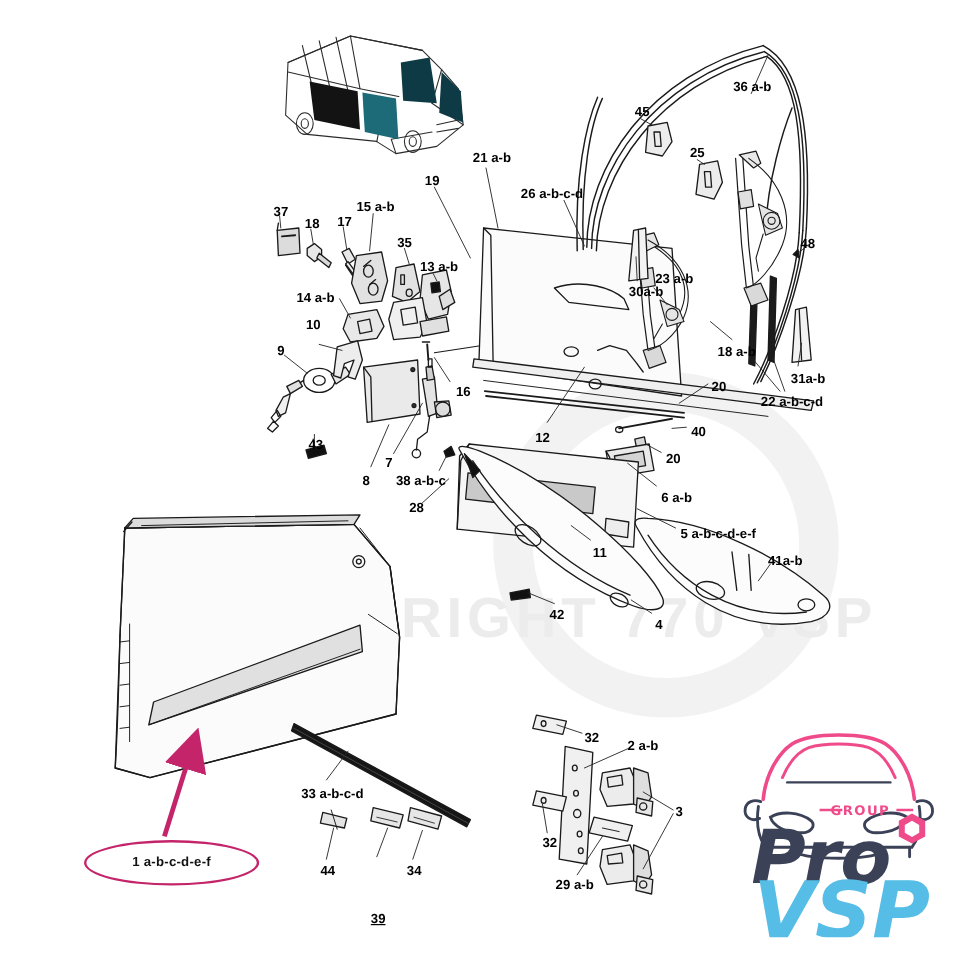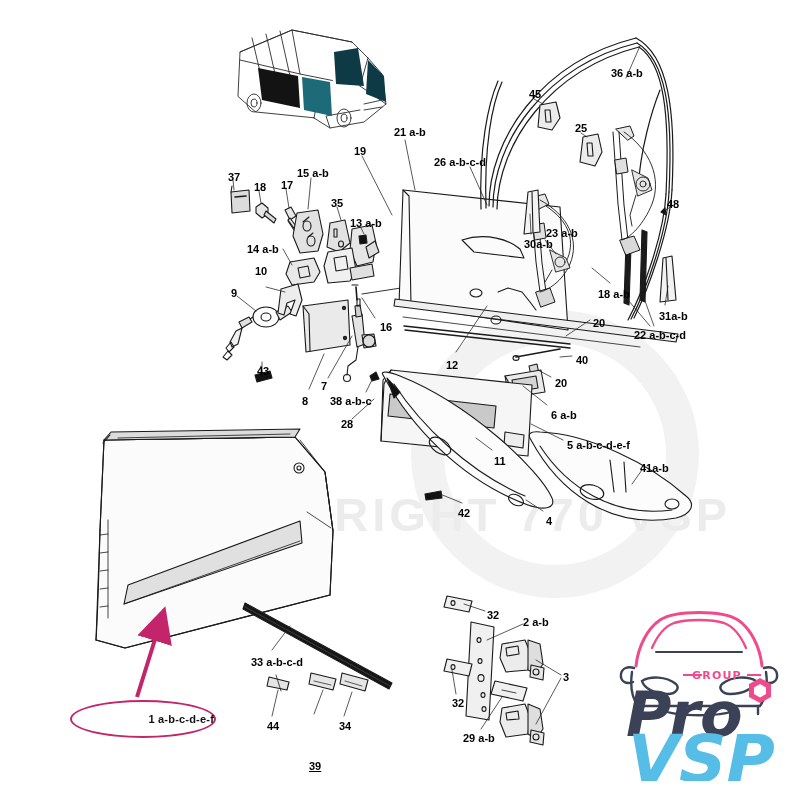--- a/index.html
+++ b/index.html
@@ -43,21 +43,21 @@
   .lbl{
     position:absolute;z-index:6;color:#000;font-weight:bold;
     font-size:11px;line-height:11px;white-space:nowrap;
     font-family:"Liberation Sans",sans-serif;
   }
 
   
   #hl-wrap{position:absolute;left:70px;top:700px;z-index:7;}
   #hl-ellipse{
     width:142px;height:34px;border:2.6px solid #c4256a;border-radius:50%;
-    display:flex;align-items:center;justify-content:flex-end;background:transparent;
+    display:flex;align-items:center;justify-content:center;background:transparent;
   }
   #hl-ellipse span{font-size:11px;font-weight:bold;color:#111;letter-spacing:.2px;}
 
   
   #logo{position:absolute;left:604px;top:586px;width:190px;height:195px;z-index:8;}
   #logo svg{width:100%;height:100%;}
 </style>
 </head>
 <body>
 

